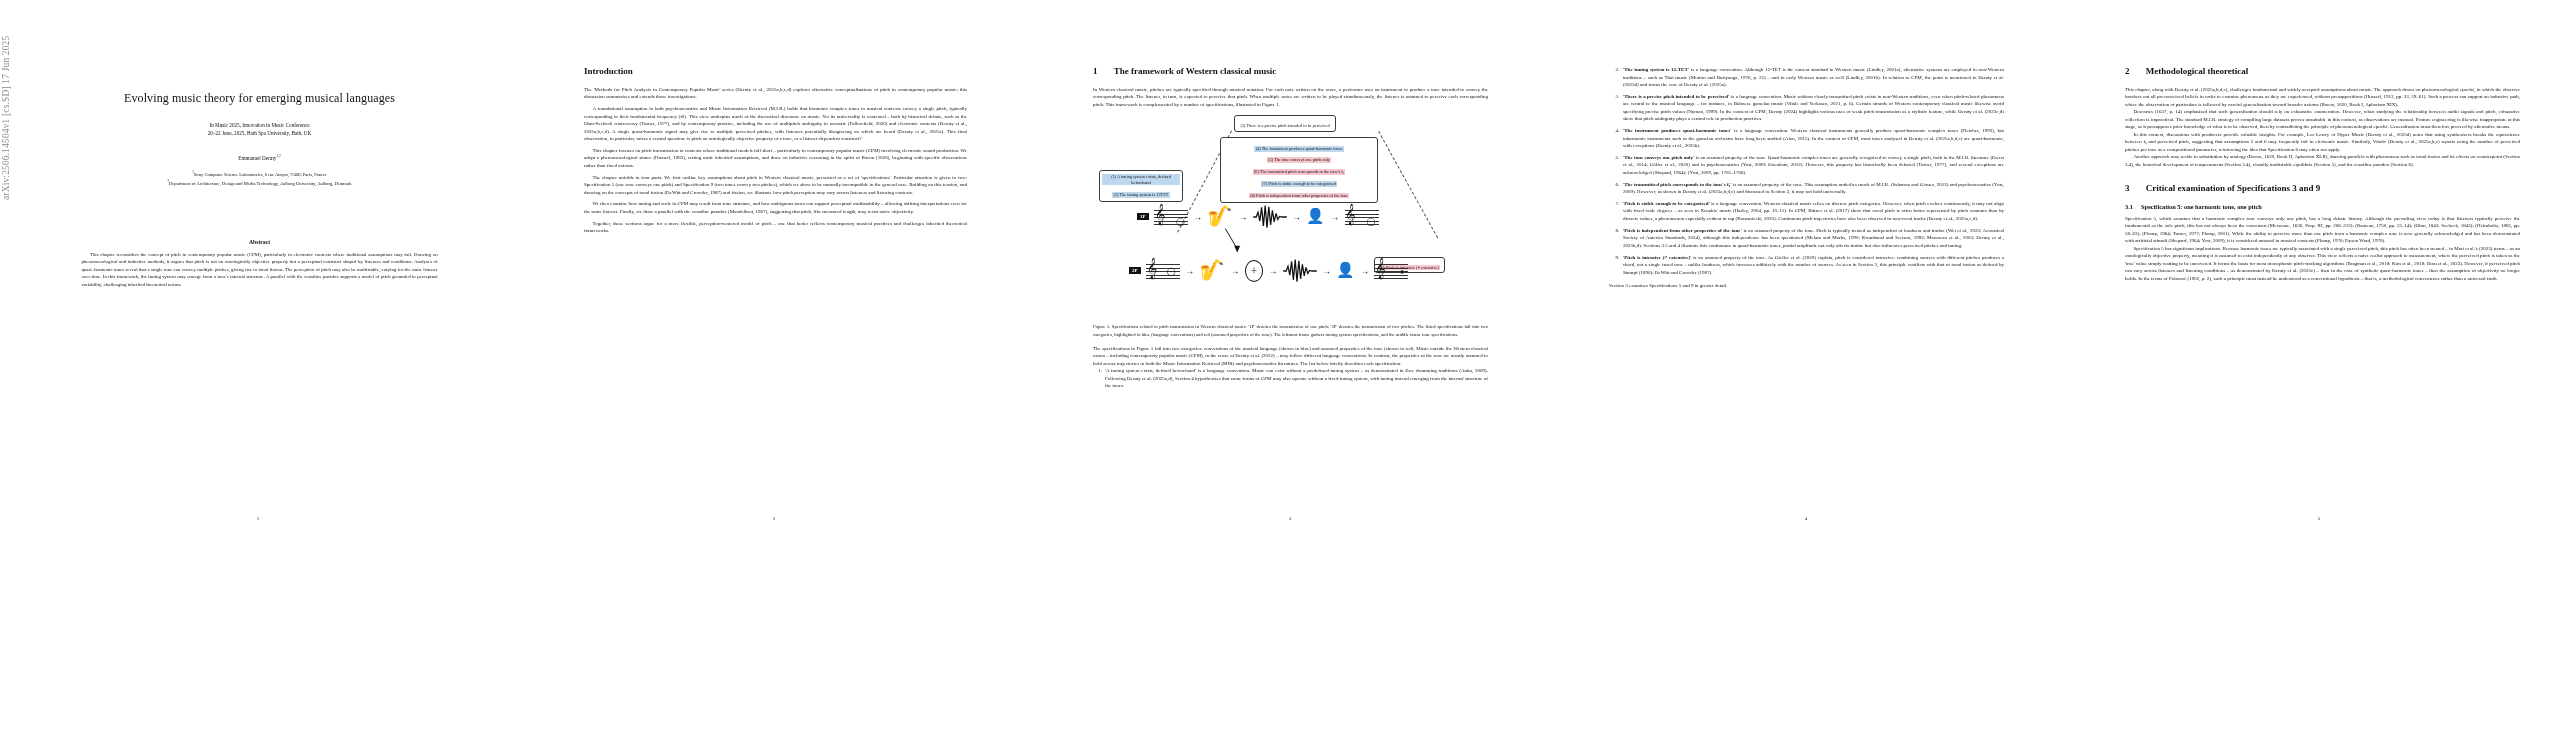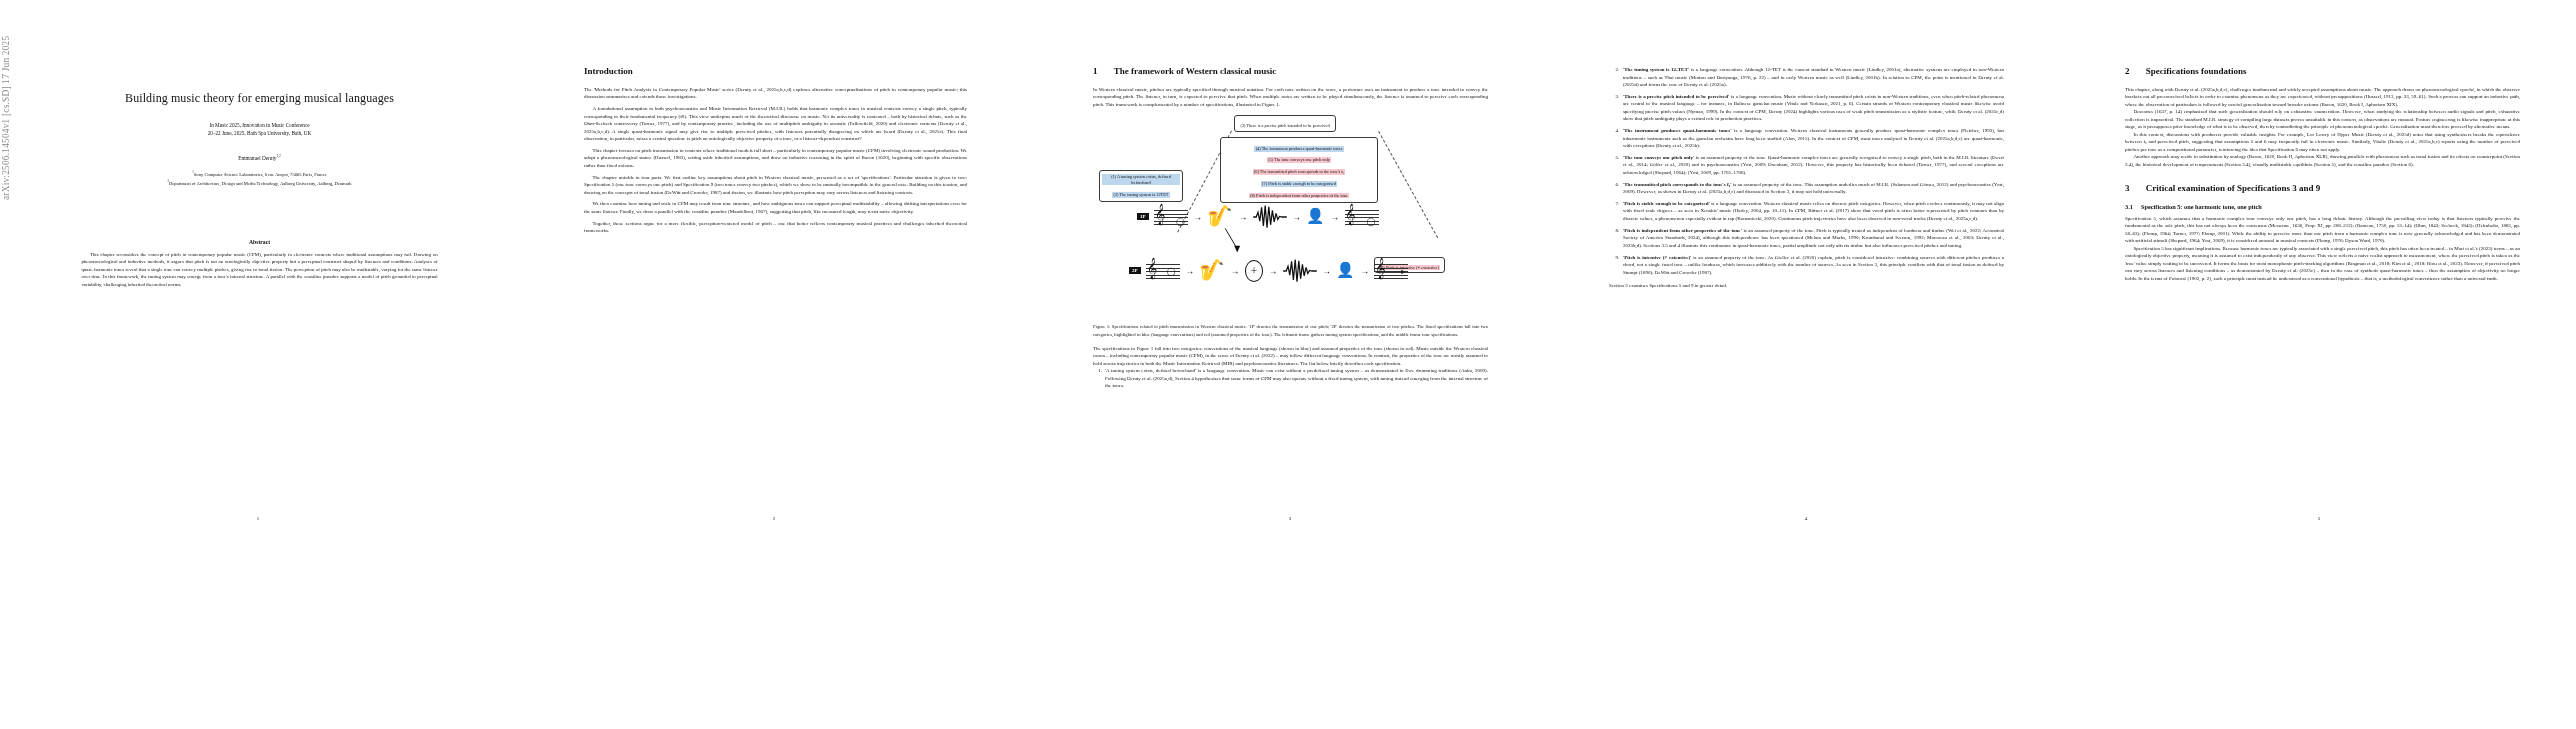--- a/index.html
+++ b/index.html
@@ -89,21 +89,21 @@
 </style>
 </head>
 <body>
 
 <div class="sheet-strip">
 
   <div class="page page1 p1">
     <div class="arxiv-stamp">arXiv:2506.14504v1  [cs.SD]  17 Jun 2025</div>
     <div class="body">
       <div style="height:91px"></div>
-      <h1 class="doc-title">Building music theory for emerging musical languages</h1>
+      <h1 class="doc-title">Evolving music theory for emerging musical languages</h1>
       <div class="conf">
         <div>In Music 2025, Innovation in Music Conference</div>
         <div>20–22 June, 2025, Bath Spa University, Bath, UK</div>
       </div>
       <div class="author"><span>Emmanuel Deruty</span><span class="sup">1,2</span></div>
       <div class="affil">
         <div><span class="sup">1</span><span>Sony Computer Science Laboratories, 6 rue Amyot, 75005 Paris, France</span></div>
         <div><span class="sup">2</span><span>Department of Architecture, Design and Media Technology, Aalborg University, Aalborg, Denmark</span></div>
       </div>
       <div class="abs-head">Abstract</div>
@@ -285,21 +285,21 @@
         </li>
       </ol>
       <p class="para nogap" style="margin-top:5.5px">Section 3 examines Specifications 5 and 9 in greater detail.</p>
     </div>
     <div class="pgnum">4</div>
   </div>
 
   <div class="page page5 p5">
     <div class="body" style="top:66px;height:auto">
       <h2 class="sec-h">
-        <span class="num">2</span><span>Specifications foundations</span>
+        <span class="num">2</span><span>Methodological theoretical</span>
       </h2>
       <p class="para nogap">This chapter, along with Deruty et al. (2025a,b,d,c), challenges fundamental and widely accepted assumptions about music. The approach draws on phenomenological epoché, in which the observer brackets out all preconceived beliefs in order to examine phenomena as they are experienced, without presuppositions (Husserl, 1913, pp. 33, 59–61). Such a process can support an inductive path, where the observation of particulars is followed by careful generalisation toward broader axioms (Bacon, 1620, Book I, Aphorism XIX).</p>
       <p class="para">Descartes (1637, p. 14) emphasised that such generalisation should rely on exhaustive enumeration. However, when studying the relationship between audio signals and pitch, exhaustive collection is impractical. The standard M.I.R. strategy of compiling large datasets proves unsuitable in this context, as observations are manual. Posture engineering is likewise inappropriate at this stage, as it presupposes prior knowledge of what is to be observed, thereby contradicting the principle of phenomenological epoché. Generalisation must therefore proceed by alternative means.</p>
       <p class="para">In this context, discussions with producers provide valuable insights. For example, Lor Lowry of Hyper Music (Deruty et al., 2025d) notes that using synthesisers breaks the equivalence between f₀ and perceived pitch, suggesting that assumptions 5 and 6 may frequently fail in electronic music. Similarly, Vitalic (Deruty et al., 2025a,b,c) reports using the number of perceived pitches per tone as a compositional parameter, reinforcing the idea that Specification 6 may often not apply.</p>
       <p class="para">Another approach may reside in substitution by analogy (Bacon, 1620, Book II, Aphorism XLII), drawing parallels with phenomena such as tonal fusion and its effects on counterpoint (Section 3.4), the historical development of temperaments (Section 3.4), visually multistable equilibria (Section 5), and the coastline paradox (Section 6).</p>
 
       <h2 class="sec-h" style="margin-top:14.6px">
         <span class="num">3</span><span>Critical examination of Specifications 3 and 9</span>
       </h2>
       <h3 class="sub-h">

